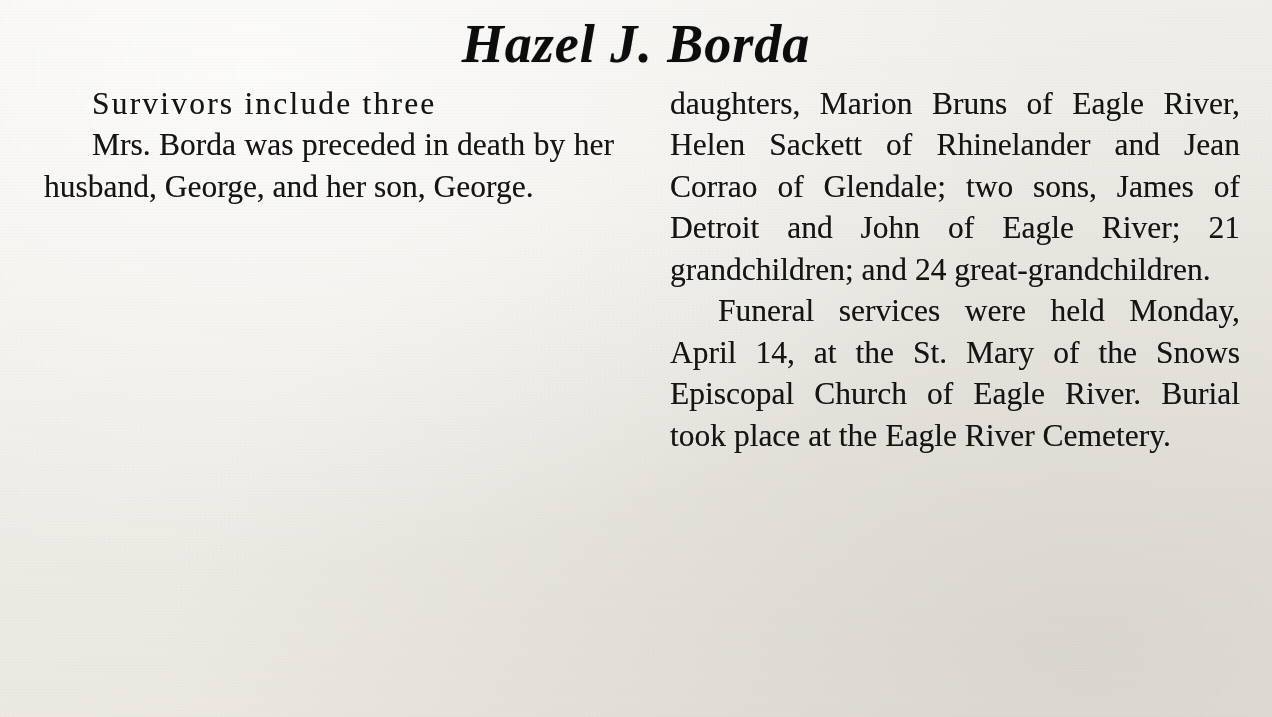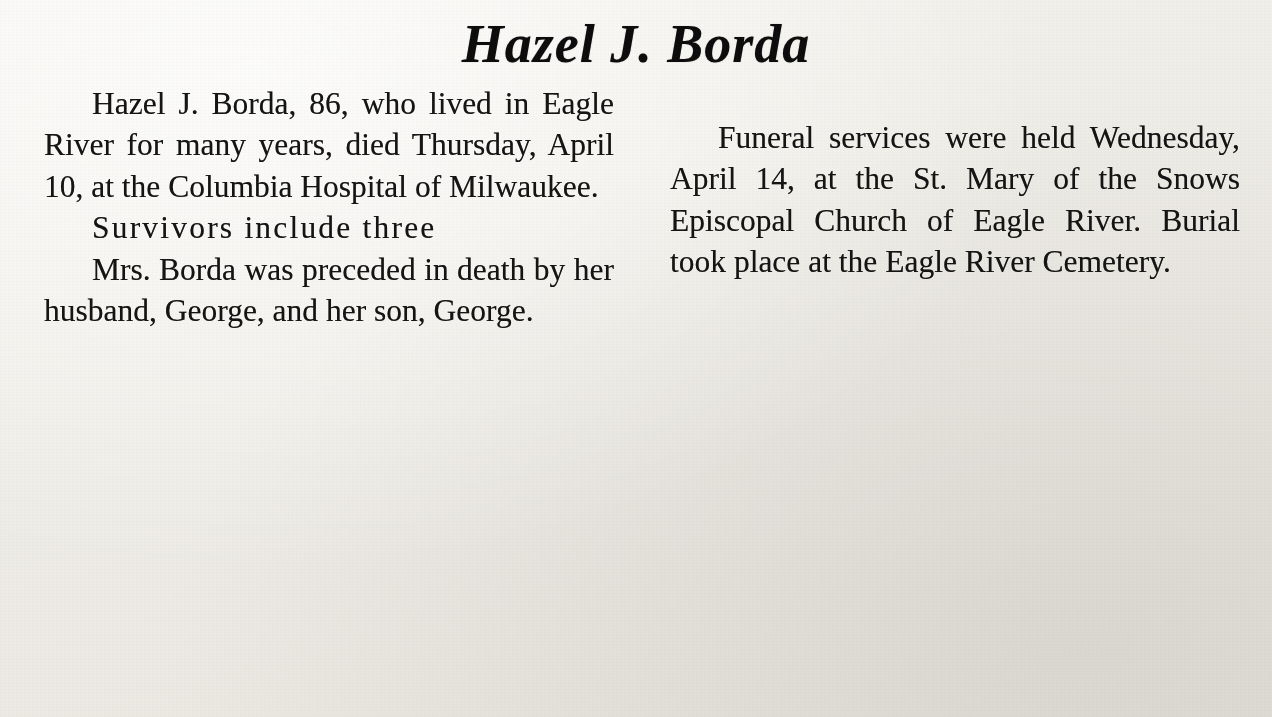--- a/index.html
+++ b/index.html
@@ -88,25 +88,25 @@
 
 <div class="paper"></div>
 
 <div class="clipping">
 
   <h1 class="obit-title">Hazel J. Borda</h1>
 
   <div class="columns">
 
     <div class="column">
-      <p class="para">Hazel J. Borda, 86, who lived in Eagle River for many years, died Thursday, April 10, at the Columbia Hospital of Milwaukee.</p>
       <p class="para" style="letter-spacing:2.2px;">Survivors include three</p>
       <p class="para">Mrs. Borda was preceded in death by her husband, George, and her son, George.</p>
     </div>
 
     <div class="column">
-      <p class="para gap-para">Funeral services were held Wednesday, April 14, at the St. Mary of the Snows Episcopal Church of Eagle River. Burial took place at the Eagle River Cemetery.</p>
+      <p class="para no-indent">daughters, Marion Bruns of Eagle River, Helen Sackett of Rhinelander and Jean Corrao of Glendale; two sons, James of Detroit and John of Eagle River; 21 grandchildren; and 24 great-grandchildren.</p>
+      <p class="para gap-para">Funeral services were held Monday, April 14, at the St. Mary of the Snows Episcopal Church of Eagle River. Burial took place at the Eagle River Cemetery.</p>
     </div>
 
   </div>
 </div>
 
 <div class="grain"></div>
 
 </body></html>

